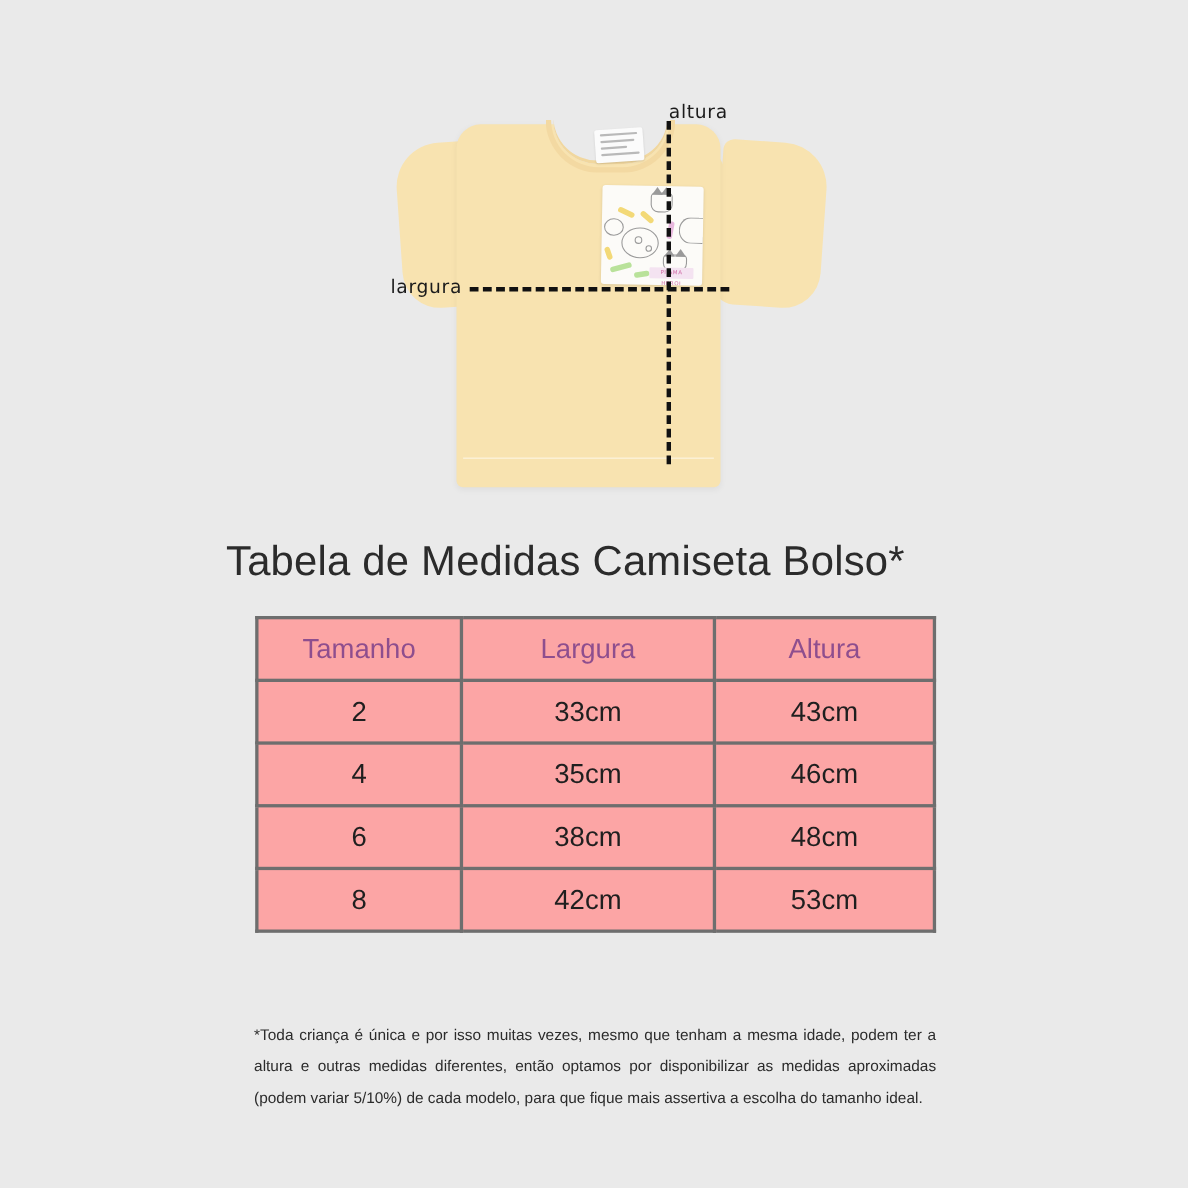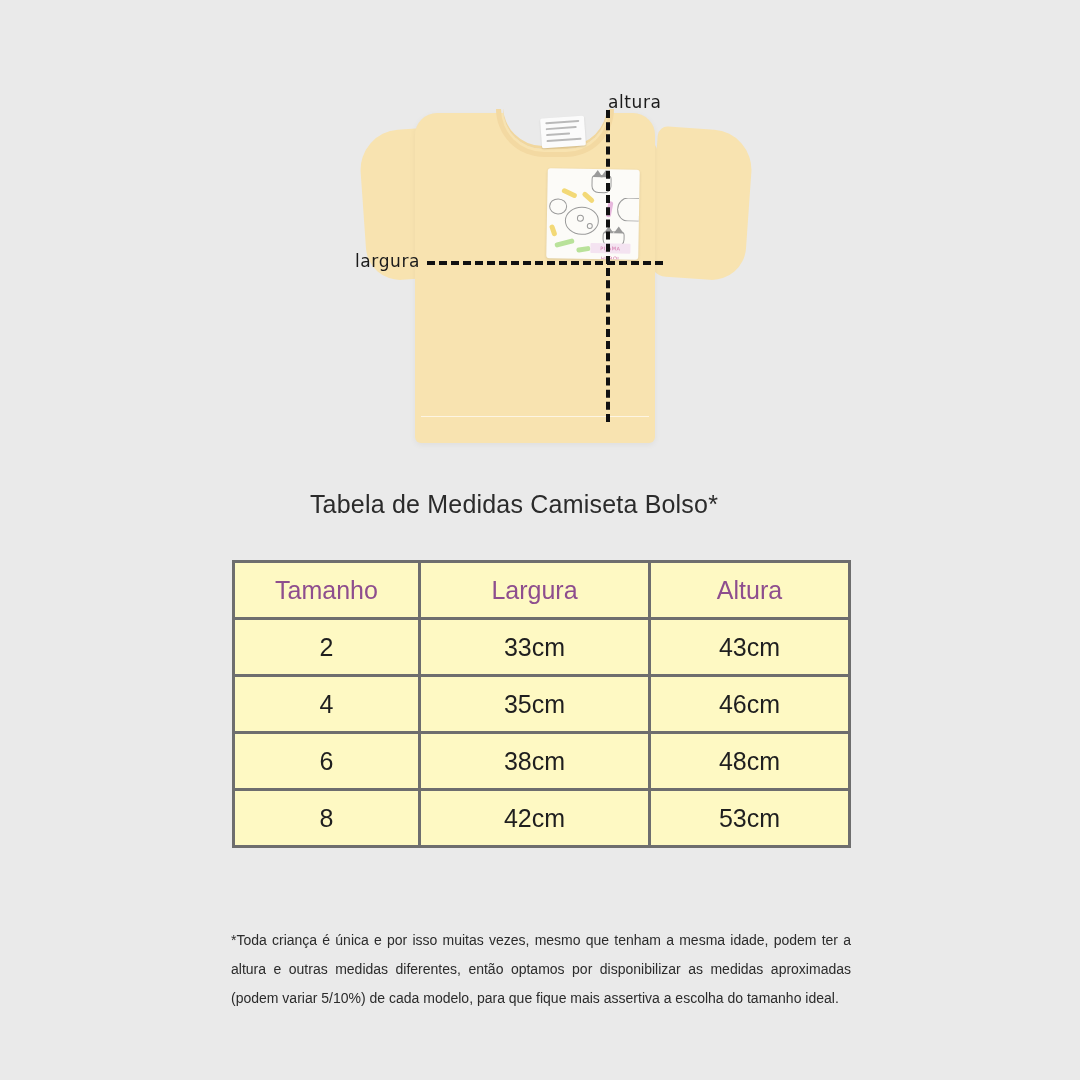--- a/index.html
+++ b/index.html
@@ -222,21 +222,21 @@
   #label-altura { left: 608px; top: 92px; }
   #label-largura { left: 355px; top: 251px; }
 
   
   #table-title {
     position: absolute;
     left: 0;
     top: 490px;
     width: 1028px;
     text-align: center;
-    font-size: 25px;
+    font-size: 38px;
     color: #2b2b2b;
     font-weight: 400;
     letter-spacing: 0.2px;
   }
 
   #size-table {
     position: absolute;
     left: 232px;
     top: 560px;
     width: 616px;
@@ -244,21 +244,21 @@
     table-layout: fixed;
   }
   #size-table td, #size-table th {
     border: 3px solid #6e6e6e;
     height: 54px;
     text-align: center;
     vertical-align: middle;
     font-size: 25px;
     font-weight: 400;
     color: #1f1f1f;
-    background: #fef9c3;
+    background: #fca5a5;
     padding: 0;
   }
   #size-table th {
     color: #8e4e8e;
     font-size: 25px;
     font-weight: 400;
   }
   #size-table col.c-size { width: 186px; }
   #size-table col.c-larg { width: 230px; }
   #size-table col.c-alt  { width: 200px; }

